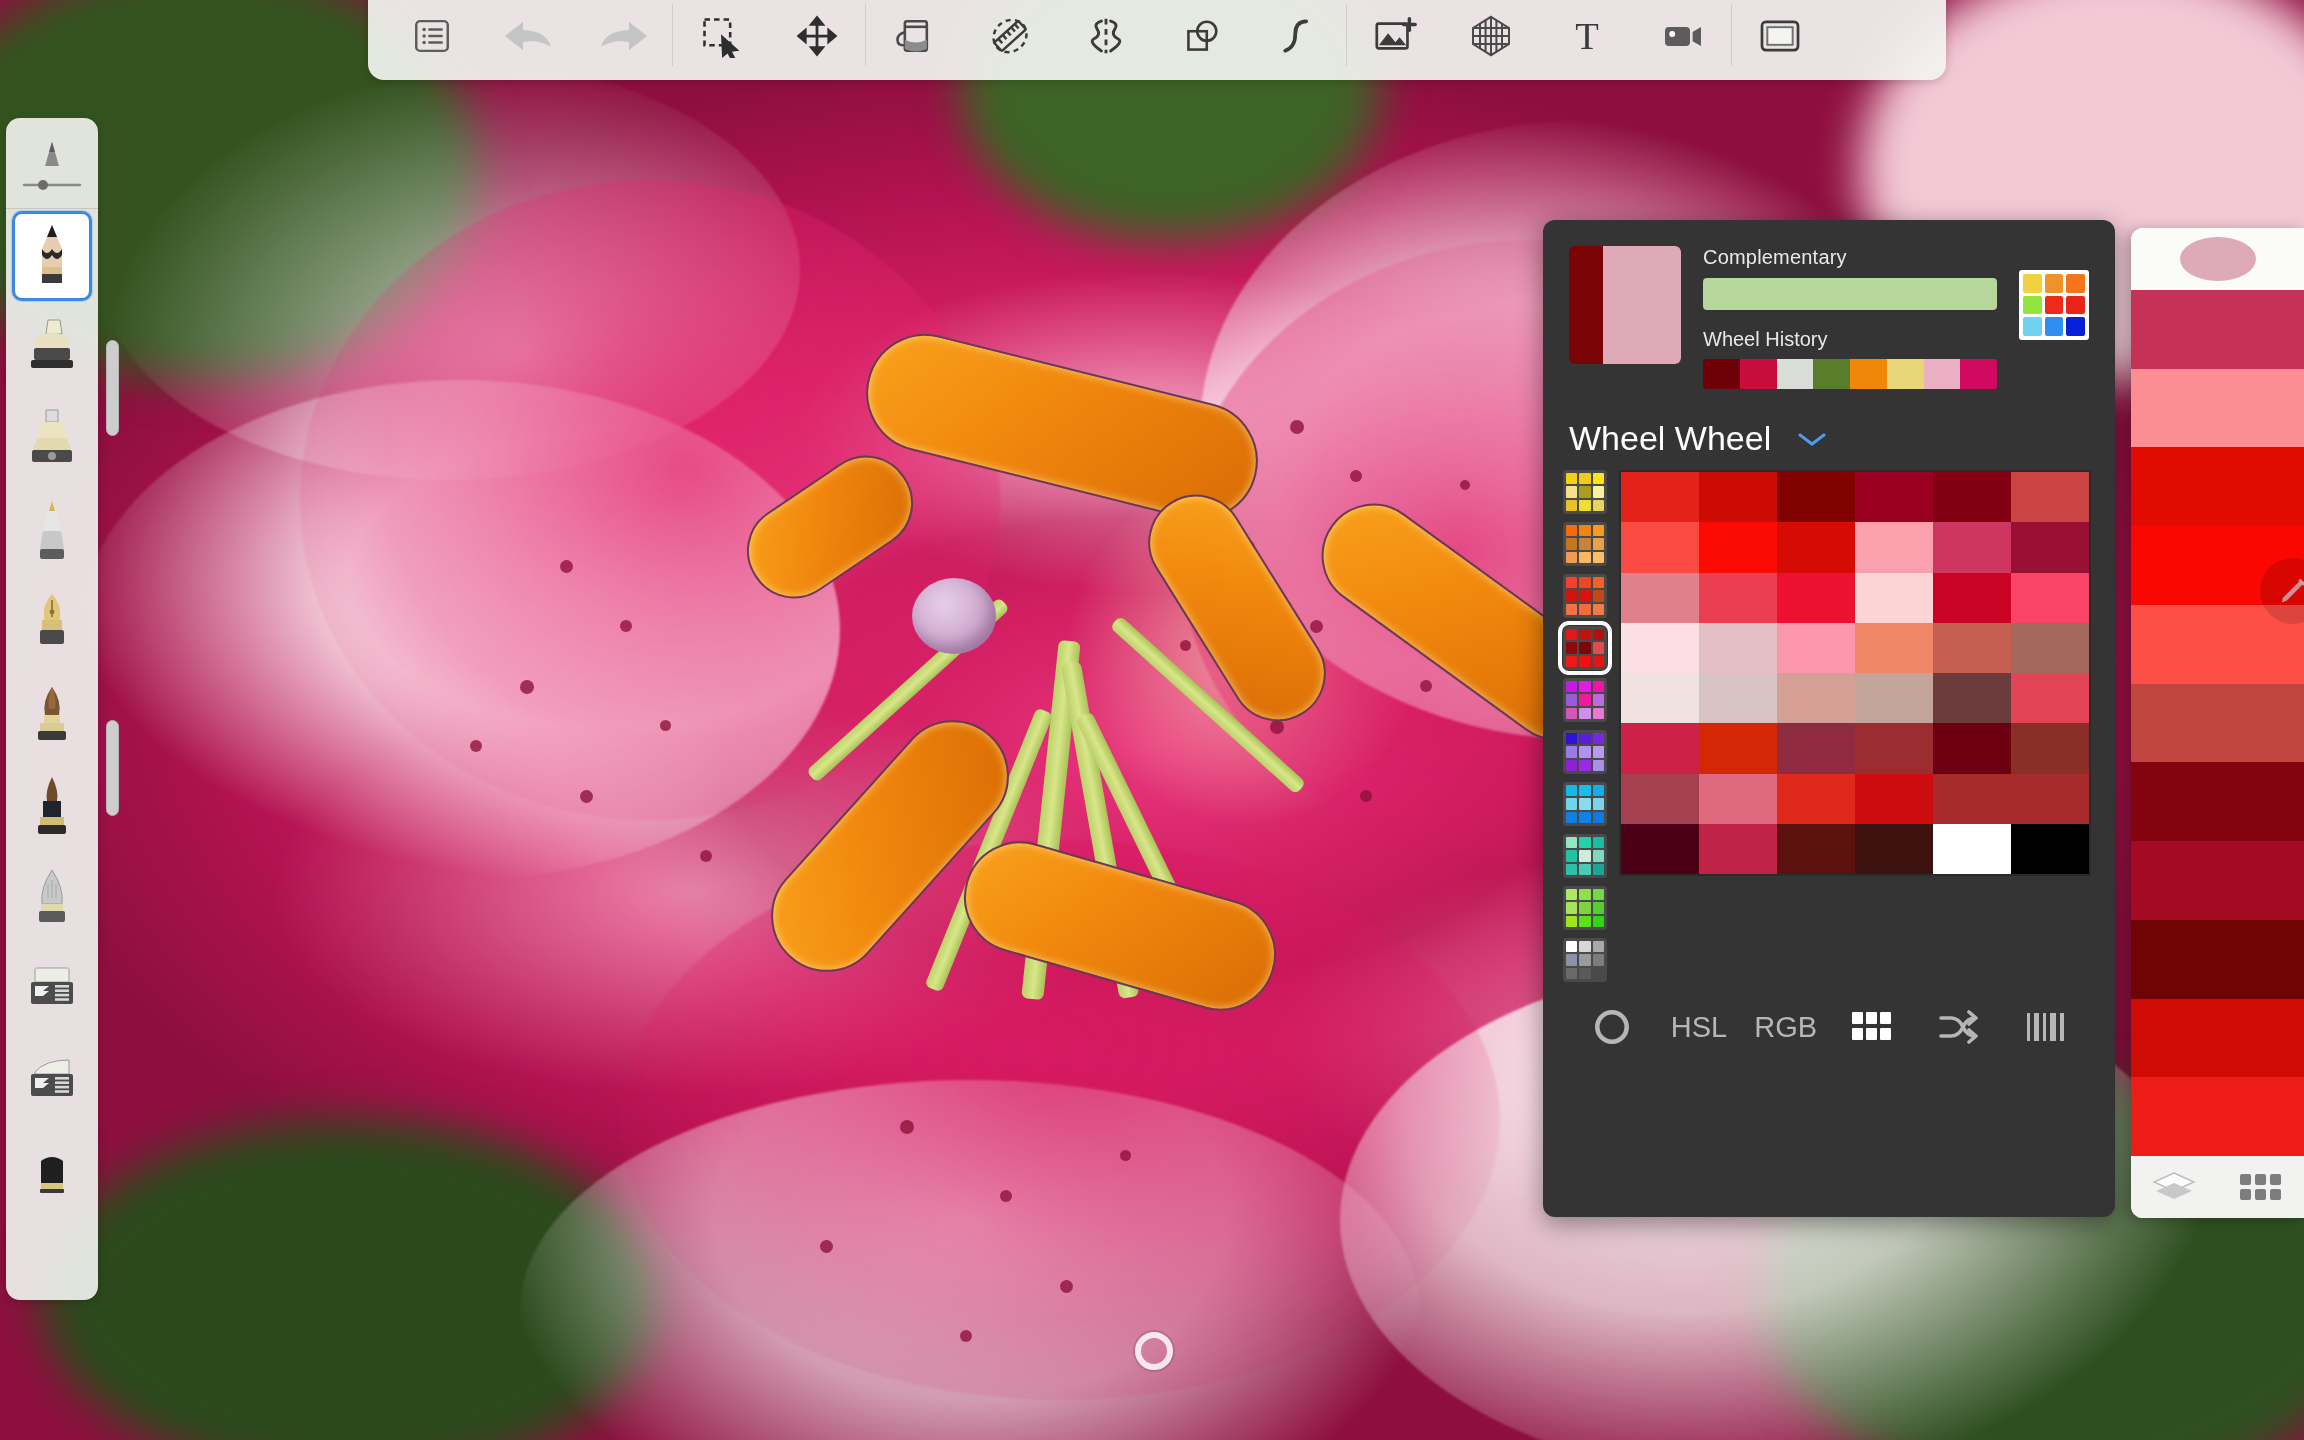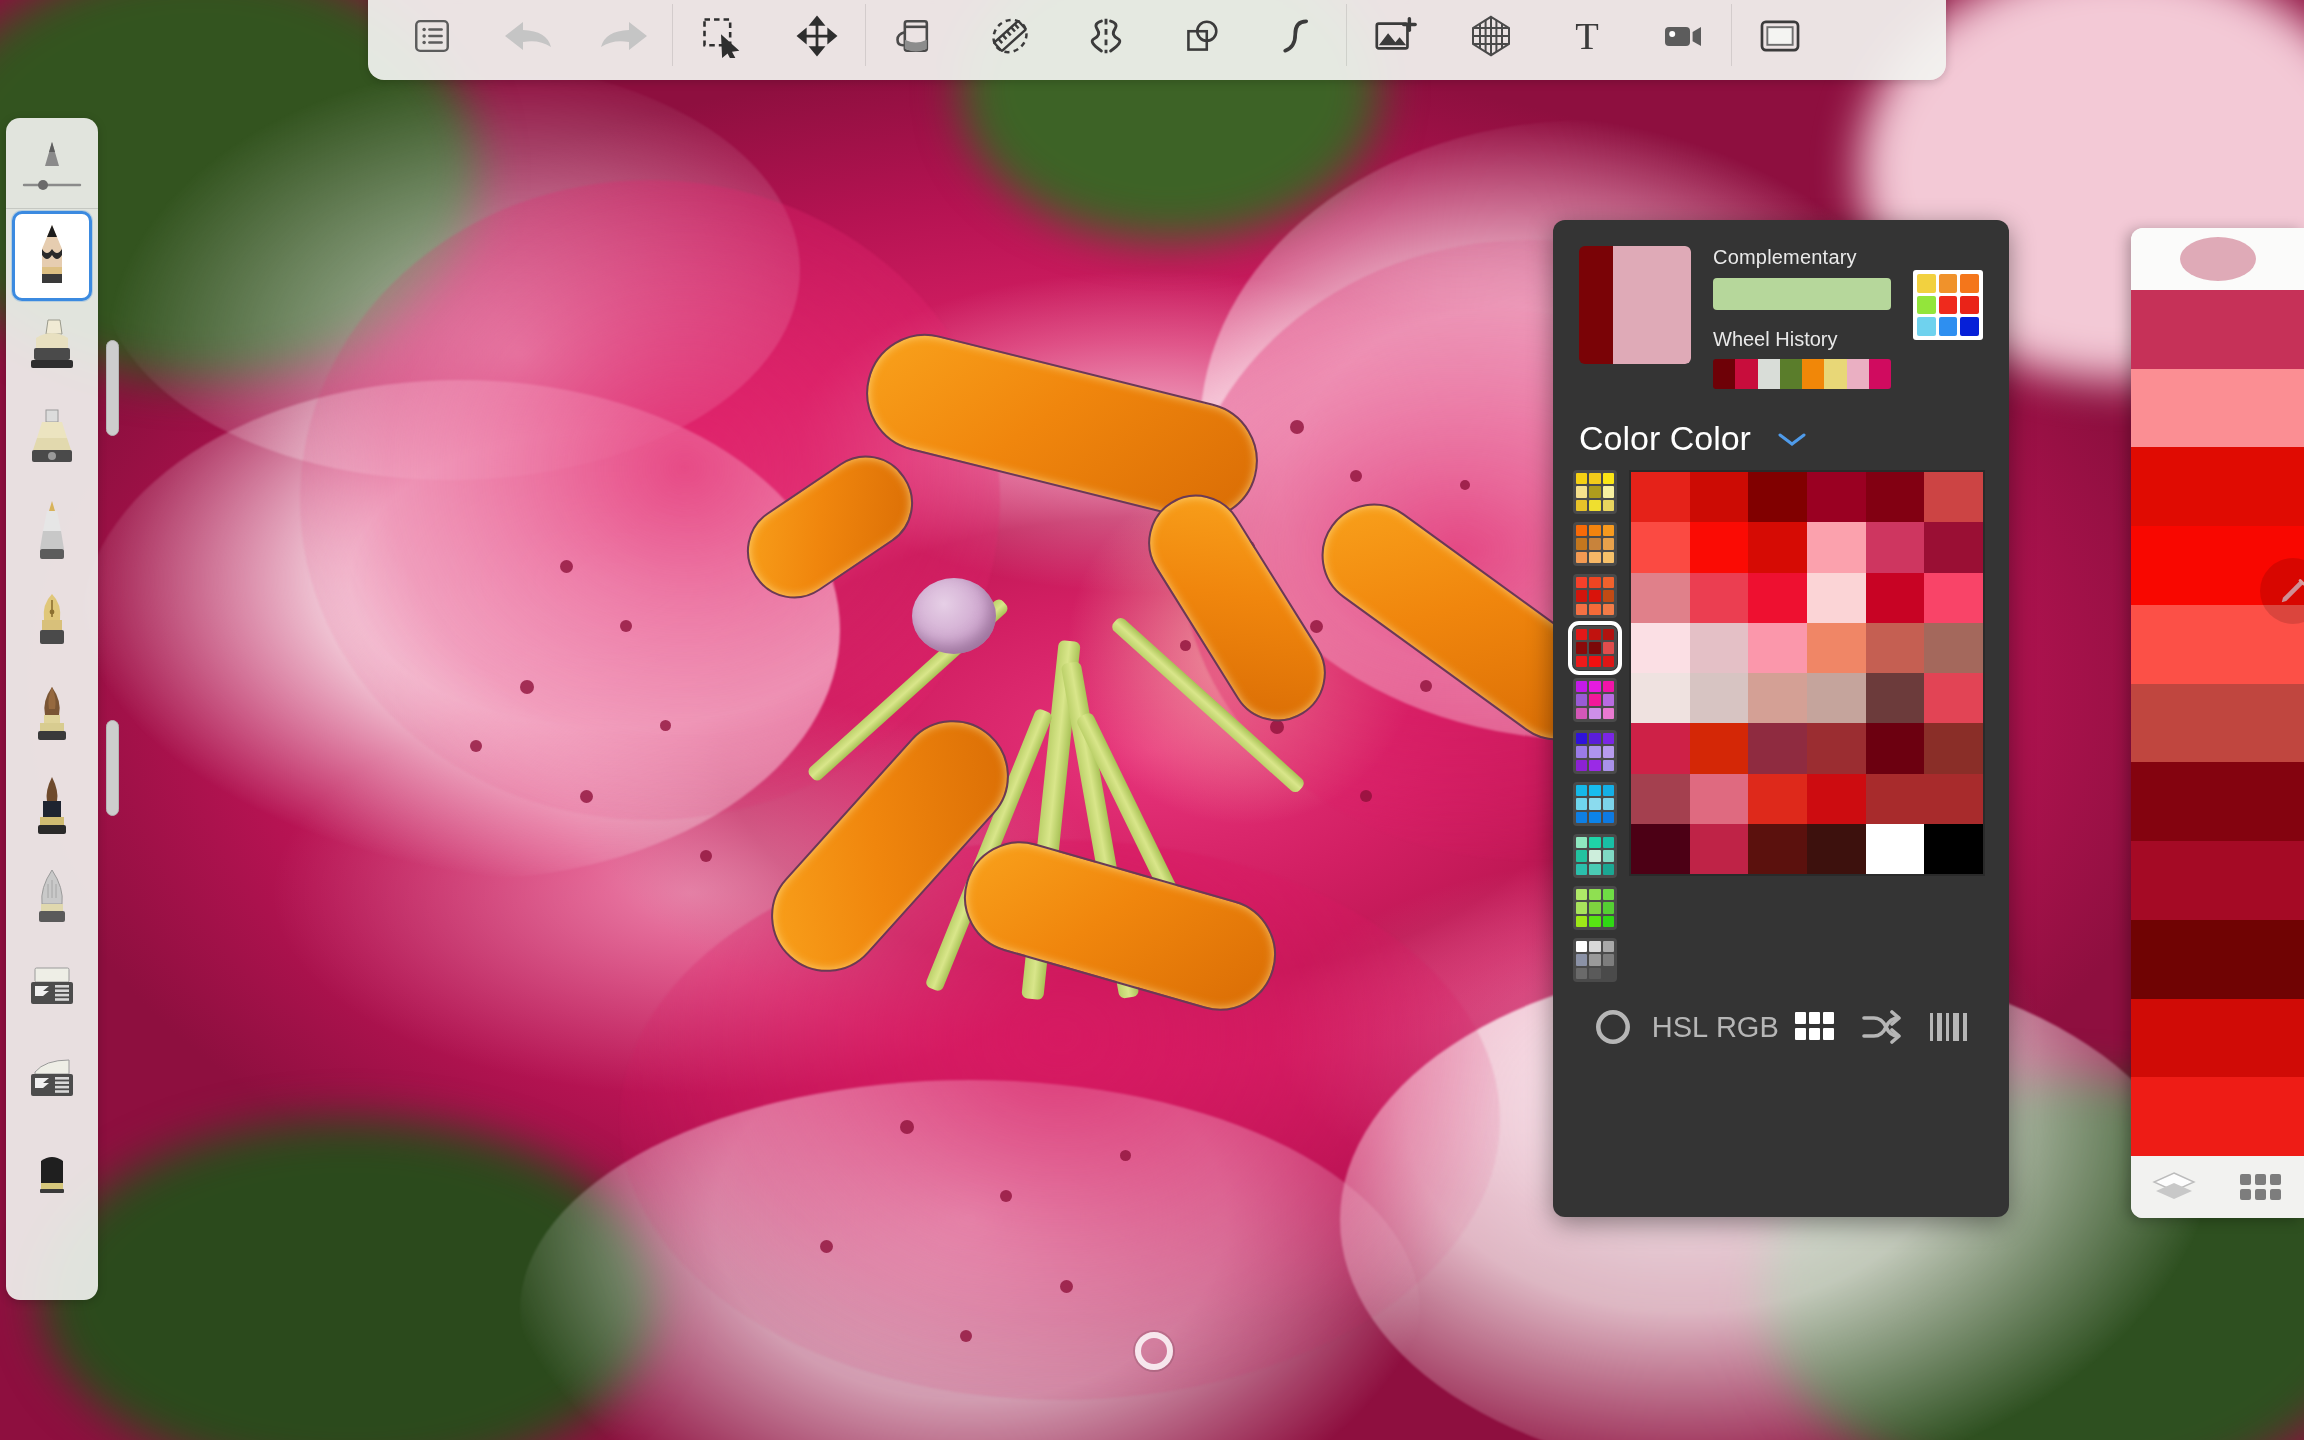--- a/index.html
+++ b/index.html
@@ -122,27 +122,26 @@
     width: 13px; height: 96px;
     border-radius: 7px;
     background: #cdcdcd;
     border: 1px solid #b5b5b5;
   }
 
   
   #colorpanel {
     position: absolute;
     left: 1543px; top: 220px;
-    width: 456px; height: 997px;
+    width: 572px; height: 997px;
     background: #343434;
     border-radius: 12px;
     box-shadow: 0 6px 26px rgba(0,0,0,.42);
     color: #fff;
     overflow: hidden;
-    margin-left: 10px;
   }
   .cp-top { padding: 26px 26px 0 26px; display: flex; gap: 22px; }
   .cp-swatch {
     width: 112px; height: 118px;
     border-radius: 6px;
     overflow: hidden;
     display: flex;
     flex: 0 0 auto;
   }
   .cp-swatch .prev { width: 30%; height: 100%; }
@@ -639,21 +638,21 @@
           <i style="background: rgb(147, 229, 59);"></i>
           <i style="background: rgb(239, 42, 29);"></i>
           <i style="background: rgb(234, 35, 24);"></i>
           <i style="background: rgb(111, 210, 238);"></i>
           <i style="background: rgb(46, 143, 240);"></i>
           <i style="background: rgb(6, 32, 216);"></i>
         </div>
     </div>
 
     <div class="cp-header">
-      <div class="cp-title">Color Color</div>
+      <div class="cp-title">Wheel Wheel</div>
       <svg class="chev" viewBox="0 0 34 20" fill="none" stroke="#4f9bea" stroke-width="3" stroke-linecap="round">
         <path d="M5 6 L17 15 L29 6"></path>
       </svg>
     </div>
 
     <div class="cp-body">
       <div class="hue-col" id="hue-col">
           <div class="hue-cell">
             <i style="background: rgb(246, 208, 19);"></i>
             <i style="background: rgb(243, 203, 26);"></i>

